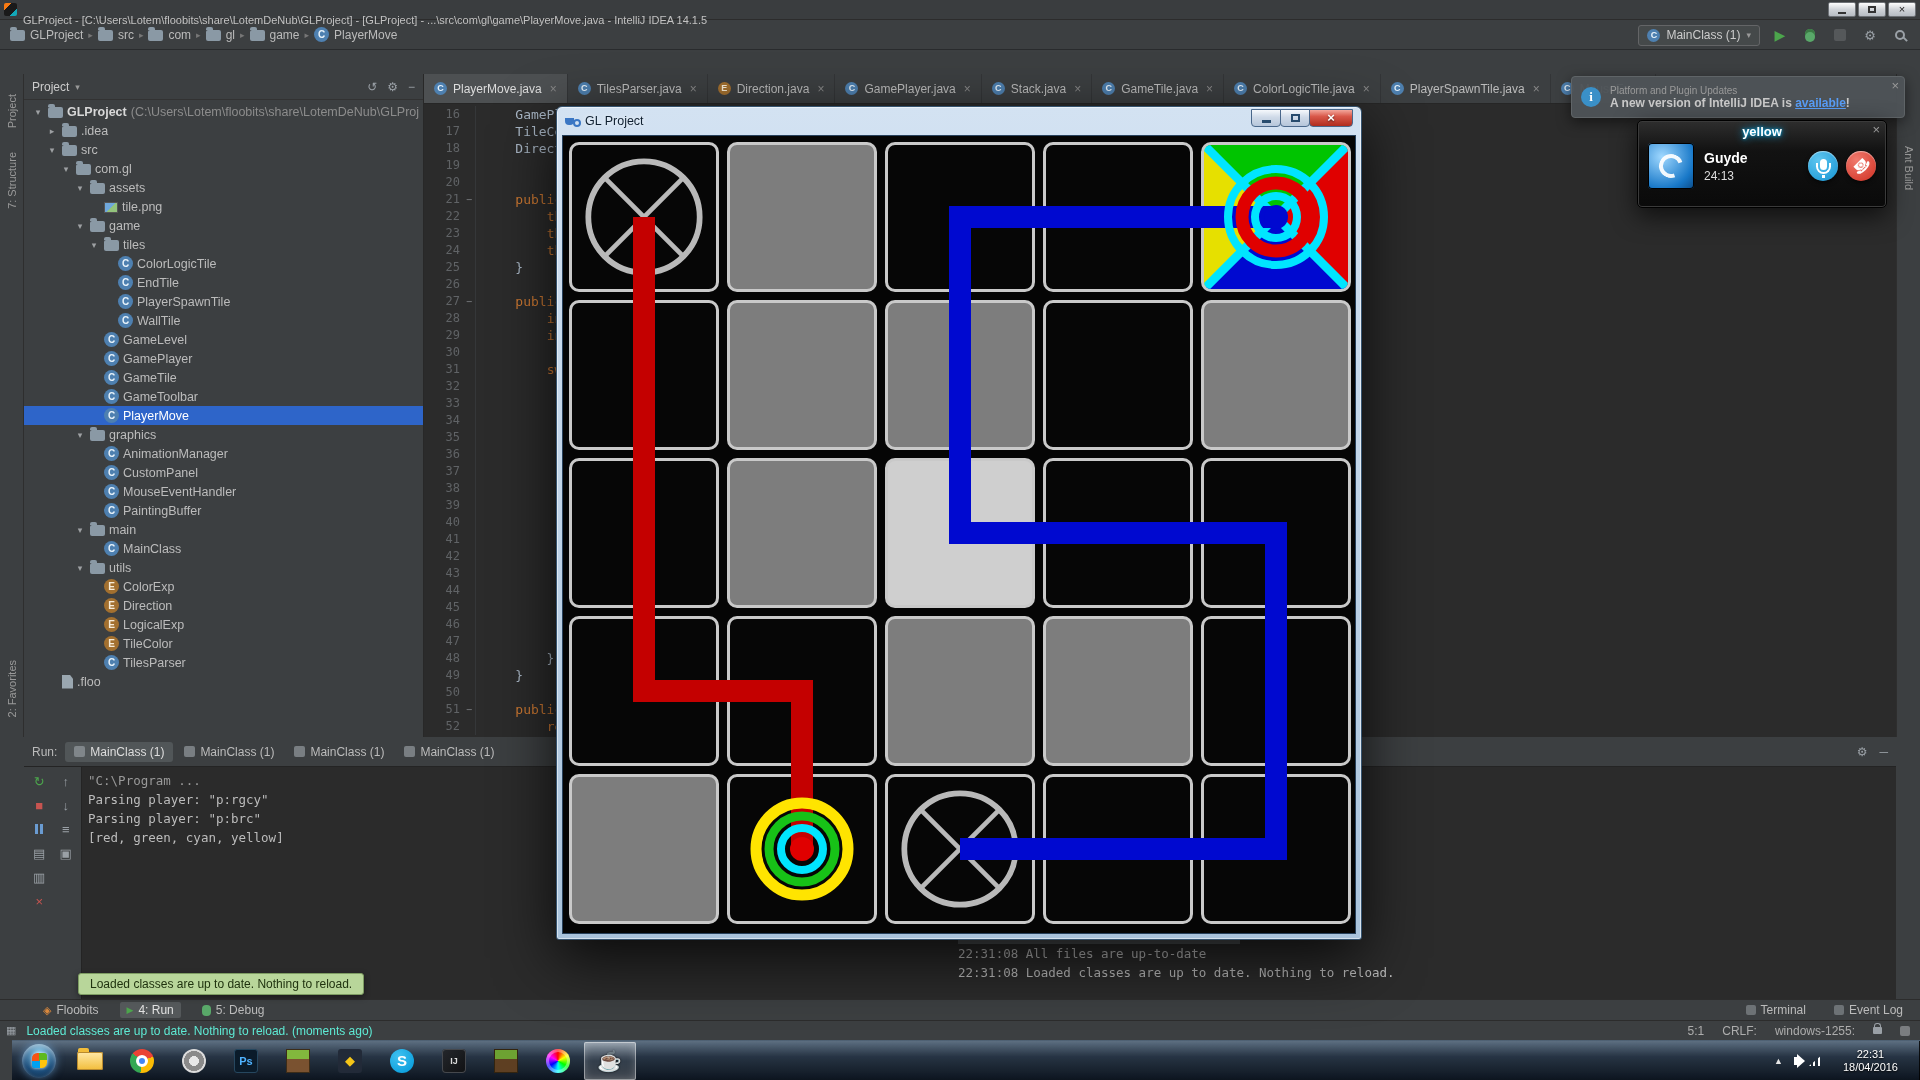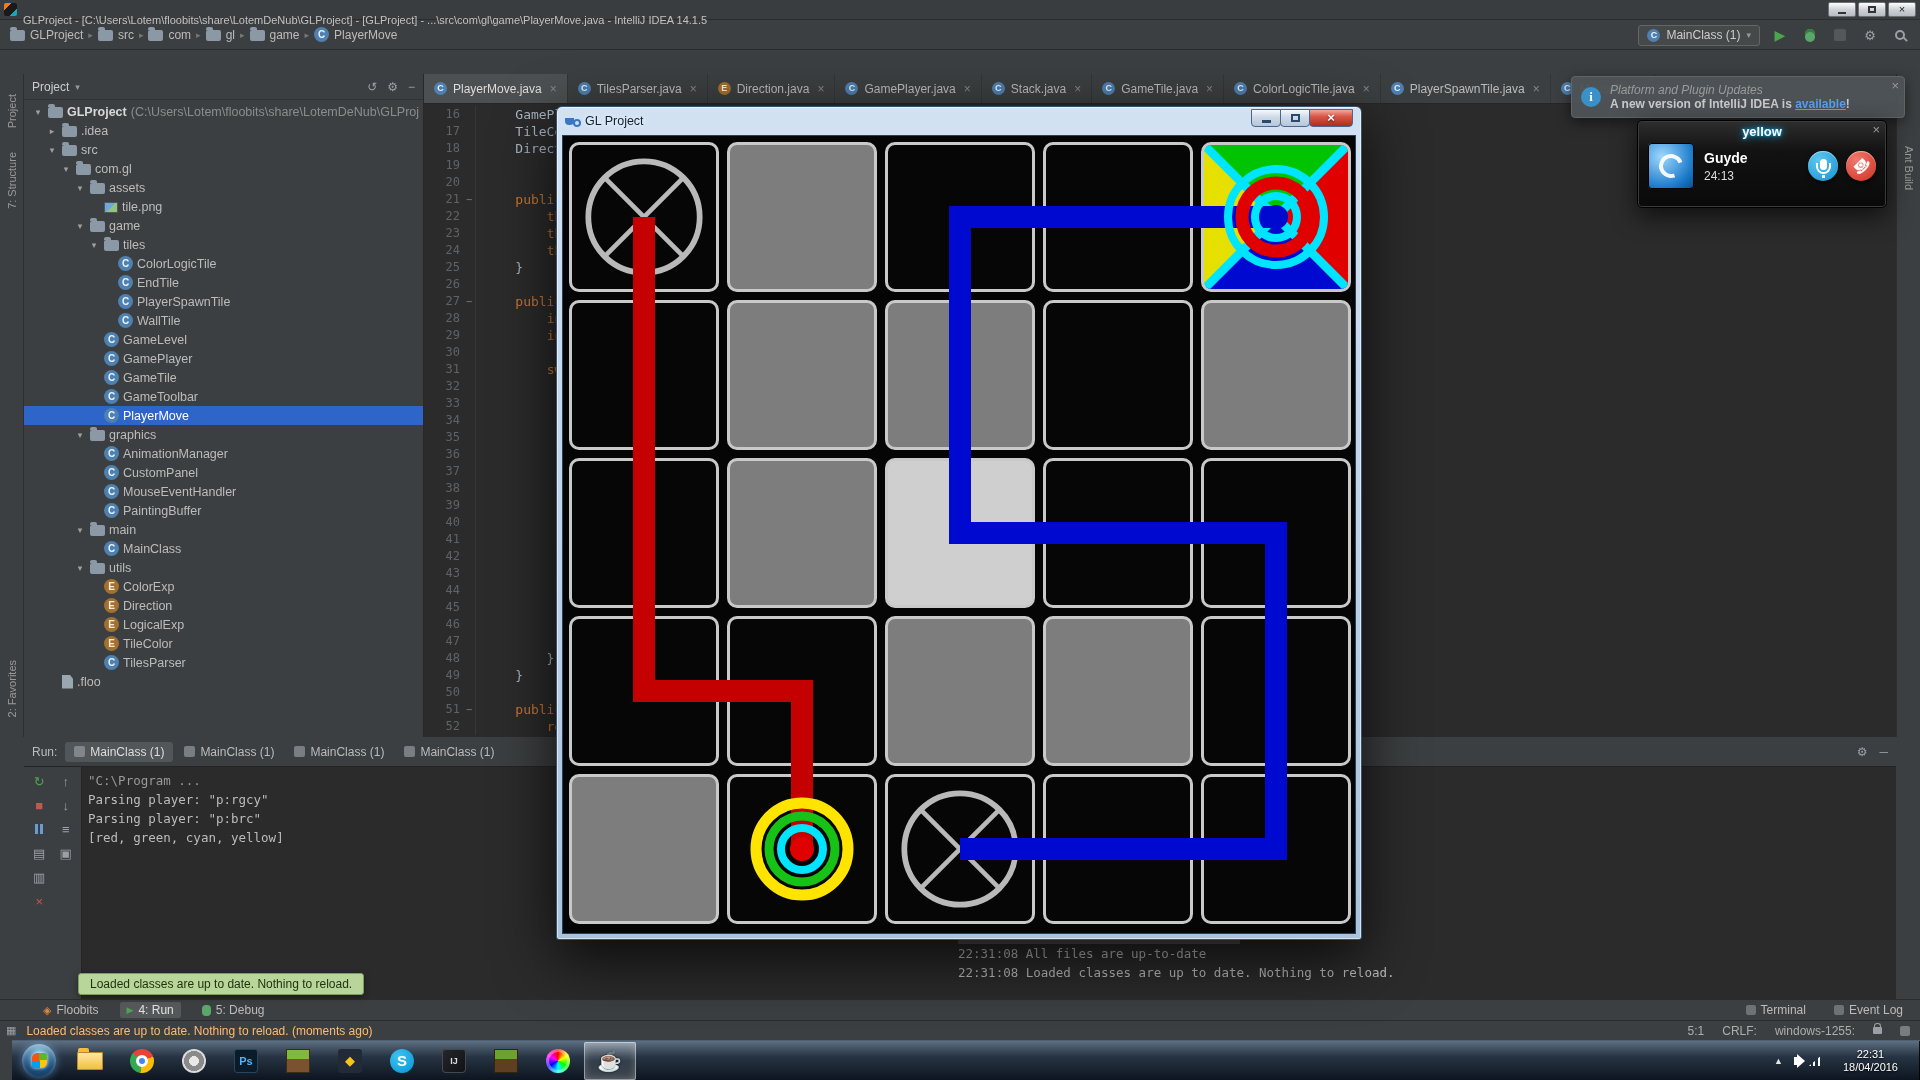--- a/index.html
+++ b/index.html
@@ -112,21 +112,21 @@
   .bb-side{display:flex;gap:14px;align-items:center;}
   .bb-item{display:flex;align-items:center;gap:5px;cursor:pointer;color:#bbb;padding:1px 7px;border-radius:2px;}
   .bb-item.active{background:#54585a;color:#e0e0e0;}
   .bb-run{color:#4ca54c;font-size:9px;}
   .bb-floo{color:#d9883d;font-size:11px;}
   .bb-bug{width:9px;height:11px;background:#59a869;border-radius:4px;display:inline-block;}
   .bb-sq{width:10px;height:10px;background:#6d7275;border-radius:2px;display:inline-block;}
   .status-bar{position:absolute;left:0;top:1020px;width:100%;height:20px;background:#3c3f41;border-top:1px solid #2c2c2c;
               display:flex;align-items:center;gap:10px;padding:0 10px 0 6px;}
   .sb-grid{color:#9aa0a6;cursor:pointer;font-size:11px;}
-  .sb-msg{color:#fdba74;}
+  .sb-msg{color:#5eead4;}
   .sb-right{margin-left:auto;display:flex;gap:18px;align-items:center;color:#adadad;}
   .sb-right span{cursor:pointer;}
   .lock{width:9px;height:7px;background:#9aa0a6;position:relative;border-radius:1px;display:inline-block;}
   .lock::before{content:'';position:absolute;left:1px;top:-4px;width:5px;height:4px;border:1.5px solid #9aa0a6;border-bottom:none;border-radius:3px 3px 0 0;}
   .hector{width:10px;height:10px;background:#7a7d80;border-radius:2px;display:inline-block;}
 
   
   .game-window{position:absolute;left:556px;top:106px;width:806px;height:834px;z-index:40;
                background:linear-gradient(#d3e2f2,#a9c3dc);border:1px solid #35536f;border-radius:6px 6px 3px 3px;
                box-shadow:0 18px 60px rgba(0,0,0,.78), inset 0 0 0 1px rgba(255,255,255,.5);}
@@ -154,21 +154,21 @@
   
   .hint{position:absolute;left:78px;top:973px;z-index:55;background:#b8d69a;border:1px solid #7d9c62;border-radius:3px;
         padding:3px 11px;color:#20330f;font-size:12px;box-shadow:0 2px 6px rgba(0,0,0,.4);}
 
   
   .notif{position:absolute;left:1571px;top:76px;width:334px;height:42px;z-index:60;
          background:rgba(78,83,87,.96);border:1px solid #5f6467;border-radius:4px;
          display:flex;align-items:center;gap:9px;padding:0 20px 0 9px;box-shadow:0 4px 14px rgba(0,0,0,.5);}
   .notif-icon{width:20px;height:20px;border-radius:50%;background:#3a90c8;color:#fff;flex:none;
               font:700 13px/20px "Liberation Serif",serif;text-align:center;}
-  .notif-title{color:#9a9a9a;font-size:12px;font-style:italic;}
+  .notif-title{color:#9a9a9a;font-size:10px;}
   .notif-body{color:#c9c9c9;font-size:12px;font-weight:bold;}
   .notif-body .link{color:#589df6;text-decoration:underline;cursor:pointer;}
   .notif-close{position:absolute;right:5px;top:1px;color:#9a9a9a;cursor:pointer;font-size:13px;}
 
   
   .skype-panel{position:absolute;left:1637px;top:120px;width:250px;height:88px;z-index:60;
                background:linear-gradient(#2e2e2e,#121212 35%,#0a0a0a);border:1px solid #000;border-radius:5px;
                box-shadow:0 8px 24px rgba(0,0,0,.65), inset 0 0 0 1px #3a3a3a;}
   .sk-top{height:20px;display:flex;align-items:center;justify-content:center;position:relative;}
   .sk-brand{color:#fff;font:700 13px "Liberation Sans",sans-serif;text-shadow:0 0 8px #00aff0,0 0 3px #00aff0;}

